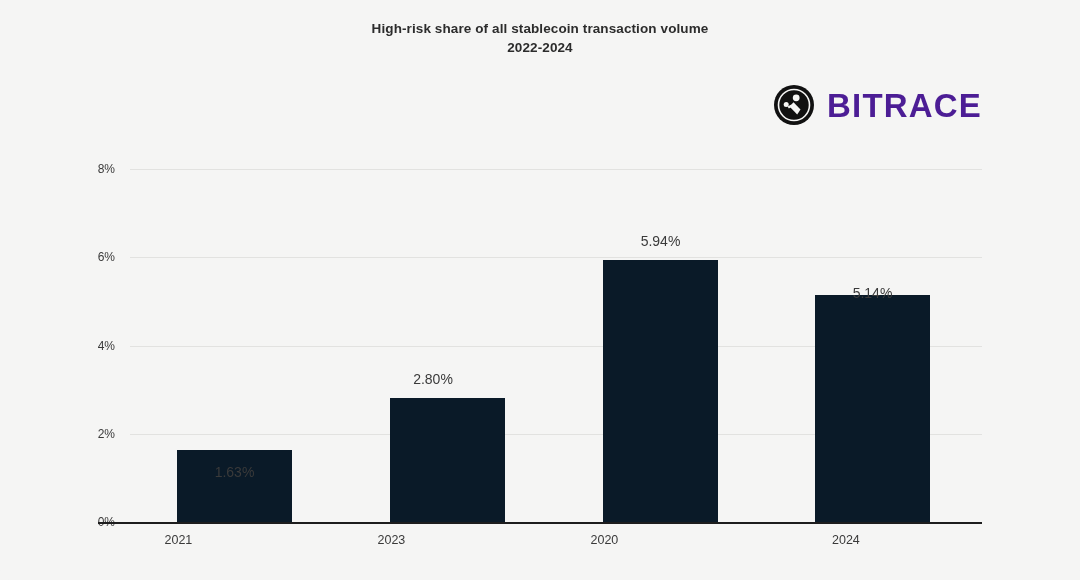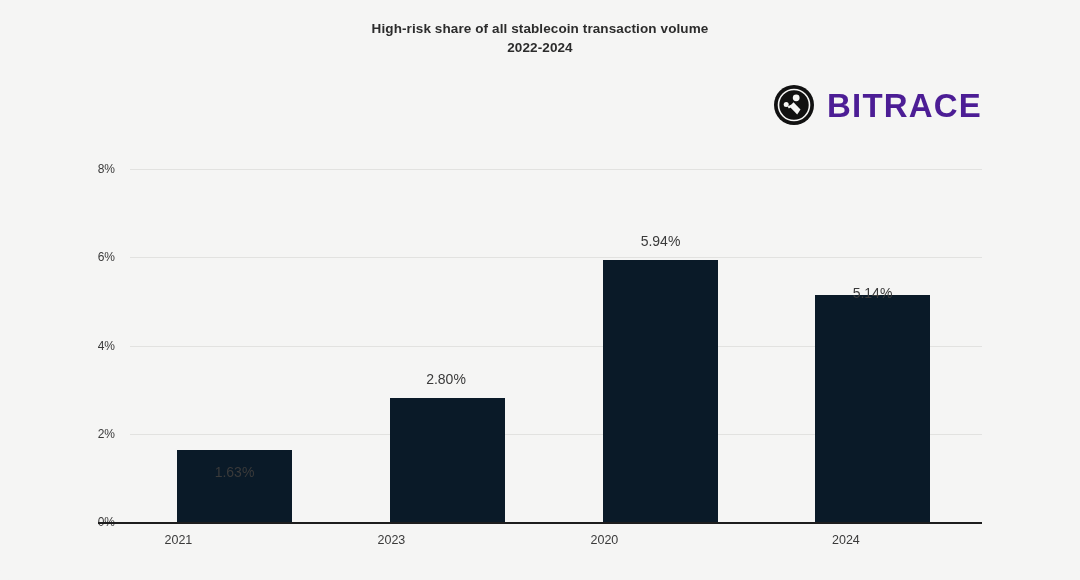--- a/index.html
+++ b/index.html
@@ -161,21 +161,21 @@
     <div class="gridline" style="top: 264.75px; background: rgb(226, 226, 224);"></div>
 
     <div class="axis-line" style="background: rgb(29, 29, 29);"></div>
 
     <div class="bar" style="left: 47px; height: 71.9237px; background: rgb(10, 26, 40);"></div>
     <div class="bar" style="left: 260px; height: 123.55px; background: rgb(10, 26, 40);"></div>
     <div class="bar" style="left: 473px; height: 262.103px; background: rgb(10, 26, 40);"></div>
     <div class="bar" style="left: 685px; height: 226.802px; background: rgb(10, 26, 40);"></div>
 
     <div class="bar-value" style="left: 104.5px; top: 254px; margin-top: 41px;">1.63%</div>
-    <div class="bar-value" style="left: 316px; top: 202.45px;">2.80%</div>
+    <div class="bar-value" style="left: 303px; top: 202.45px;">2.80%</div>
     <div class="bar-value" style="left: 530.5px; top: 63.8975px;">5.94%</div>
     <div class="bar-value" style="left: 742.5px; top: 116px;">5.14%</div>
 
     <div class="xlabel" style="left:104.5px;">2021</div>
     <div class="xlabel" style="left:317.5px;">2023</div>
     <div class="xlabel" style="left:530.5px;">2020</div>
     <div class="xlabel" style="left:772px;">2024</div>
 
   </div>
 </div>

